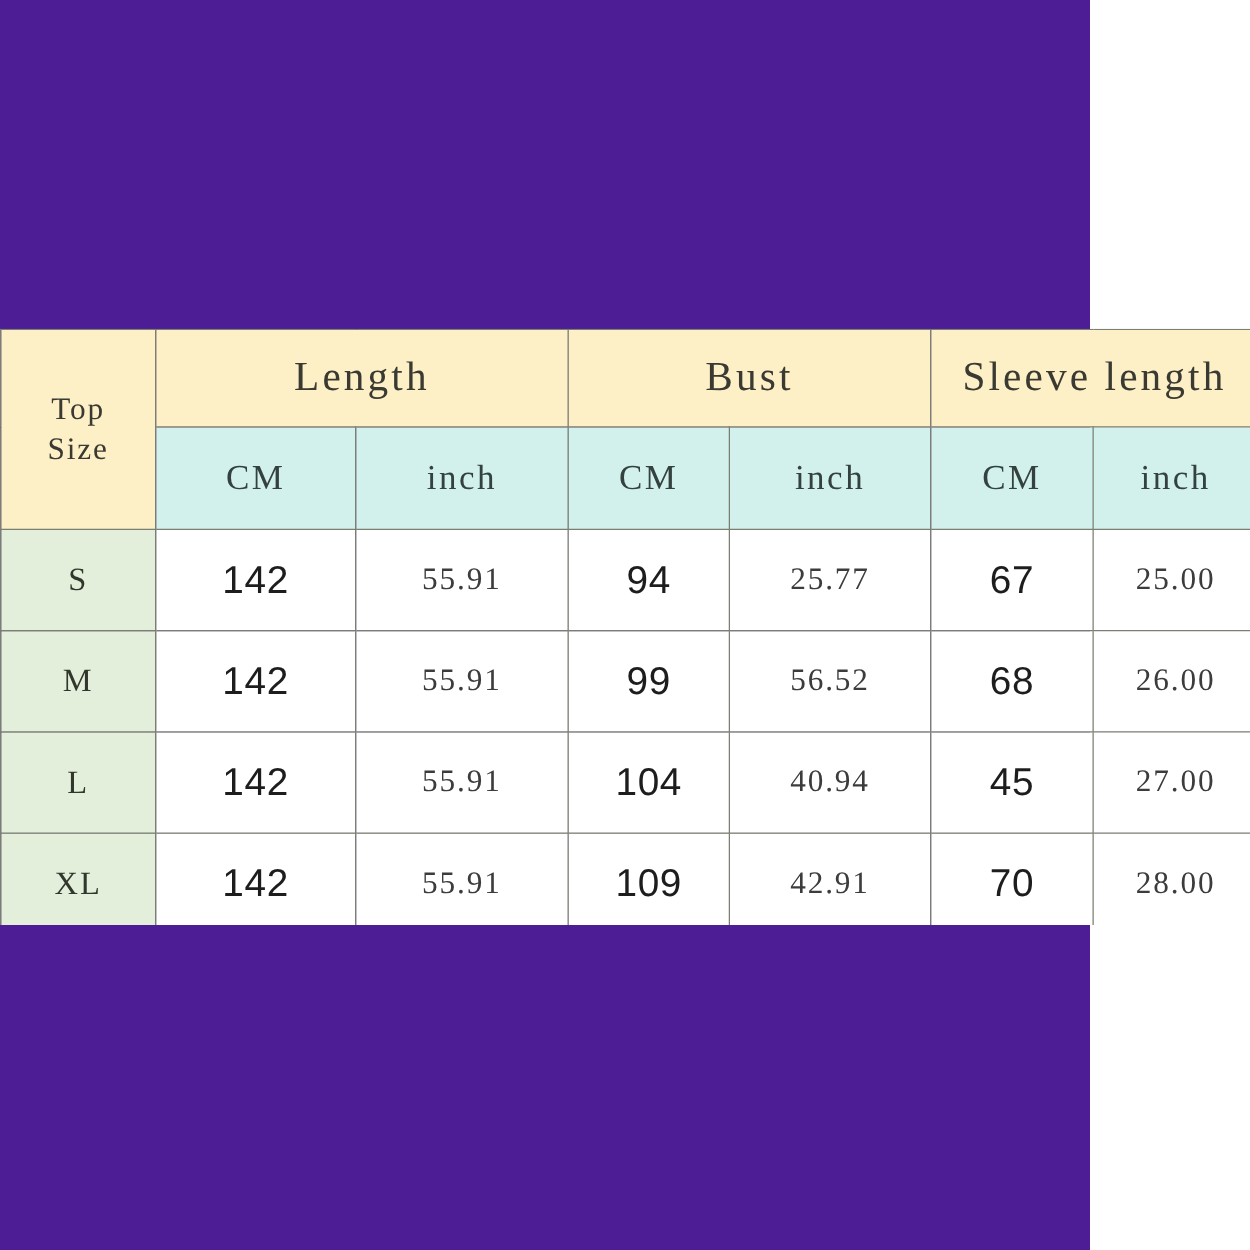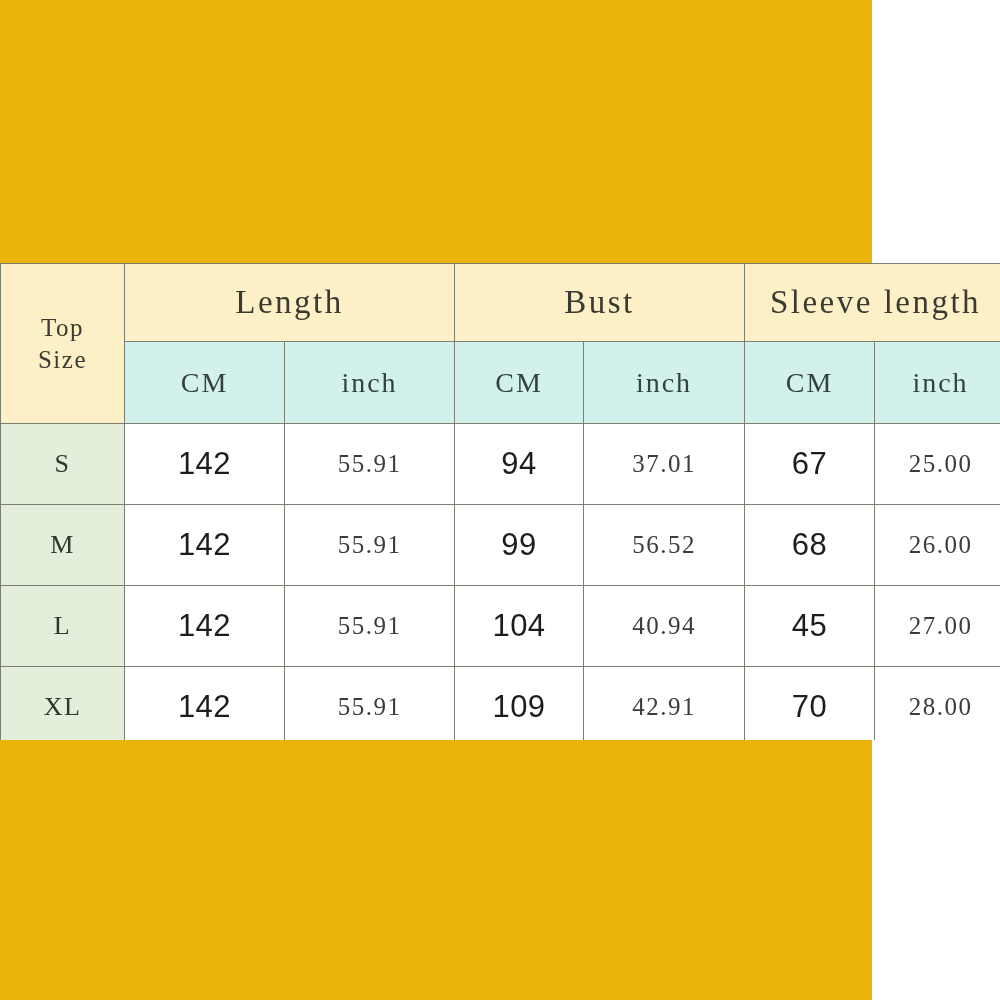--- a/index.html
+++ b/index.html
@@ -12,21 +12,21 @@
     height: 1000px;
     overflow: hidden;
     font-family: "Liberation Serif", "DejaVu Serif", serif;
     color: #2b2b2b;
   }
 
   #page {
     position: relative;
     width: 872px;
     height: 1000px;
-    background: #eab308;
+    background: #4c1d95;
   }
 
   
   #chart-wrap {
     position: absolute;
     left: 0;
     top: 263px;
     width: 1000px;
     height: 477px;
     overflow: hidden;
@@ -138,21 +138,21 @@
           <th class="unit-head">CM</th>
           <th class="unit-head">inch</th>
         </tr>
       </thead>
       <tbody>
         <tr class="data-row">
           <td class="size-cell">S</td>
           <td class="cm-cell">142</td>
           <td class="inch-cell">55.91</td>
           <td class="cm-cell">94</td>
-          <td class="inch-cell">37.01</td>
+          <td class="inch-cell">25.77</td>
           <td class="cm-cell">67</td>
           <td class="inch-cell">25.00</td>
         </tr>
         <tr class="data-row">
           <td class="size-cell">M</td>
           <td class="cm-cell">142</td>
           <td class="inch-cell">55.91</td>
           <td class="cm-cell">99</td>
           <td class="inch-cell">56.52</td>
           <td class="cm-cell">68</td>

